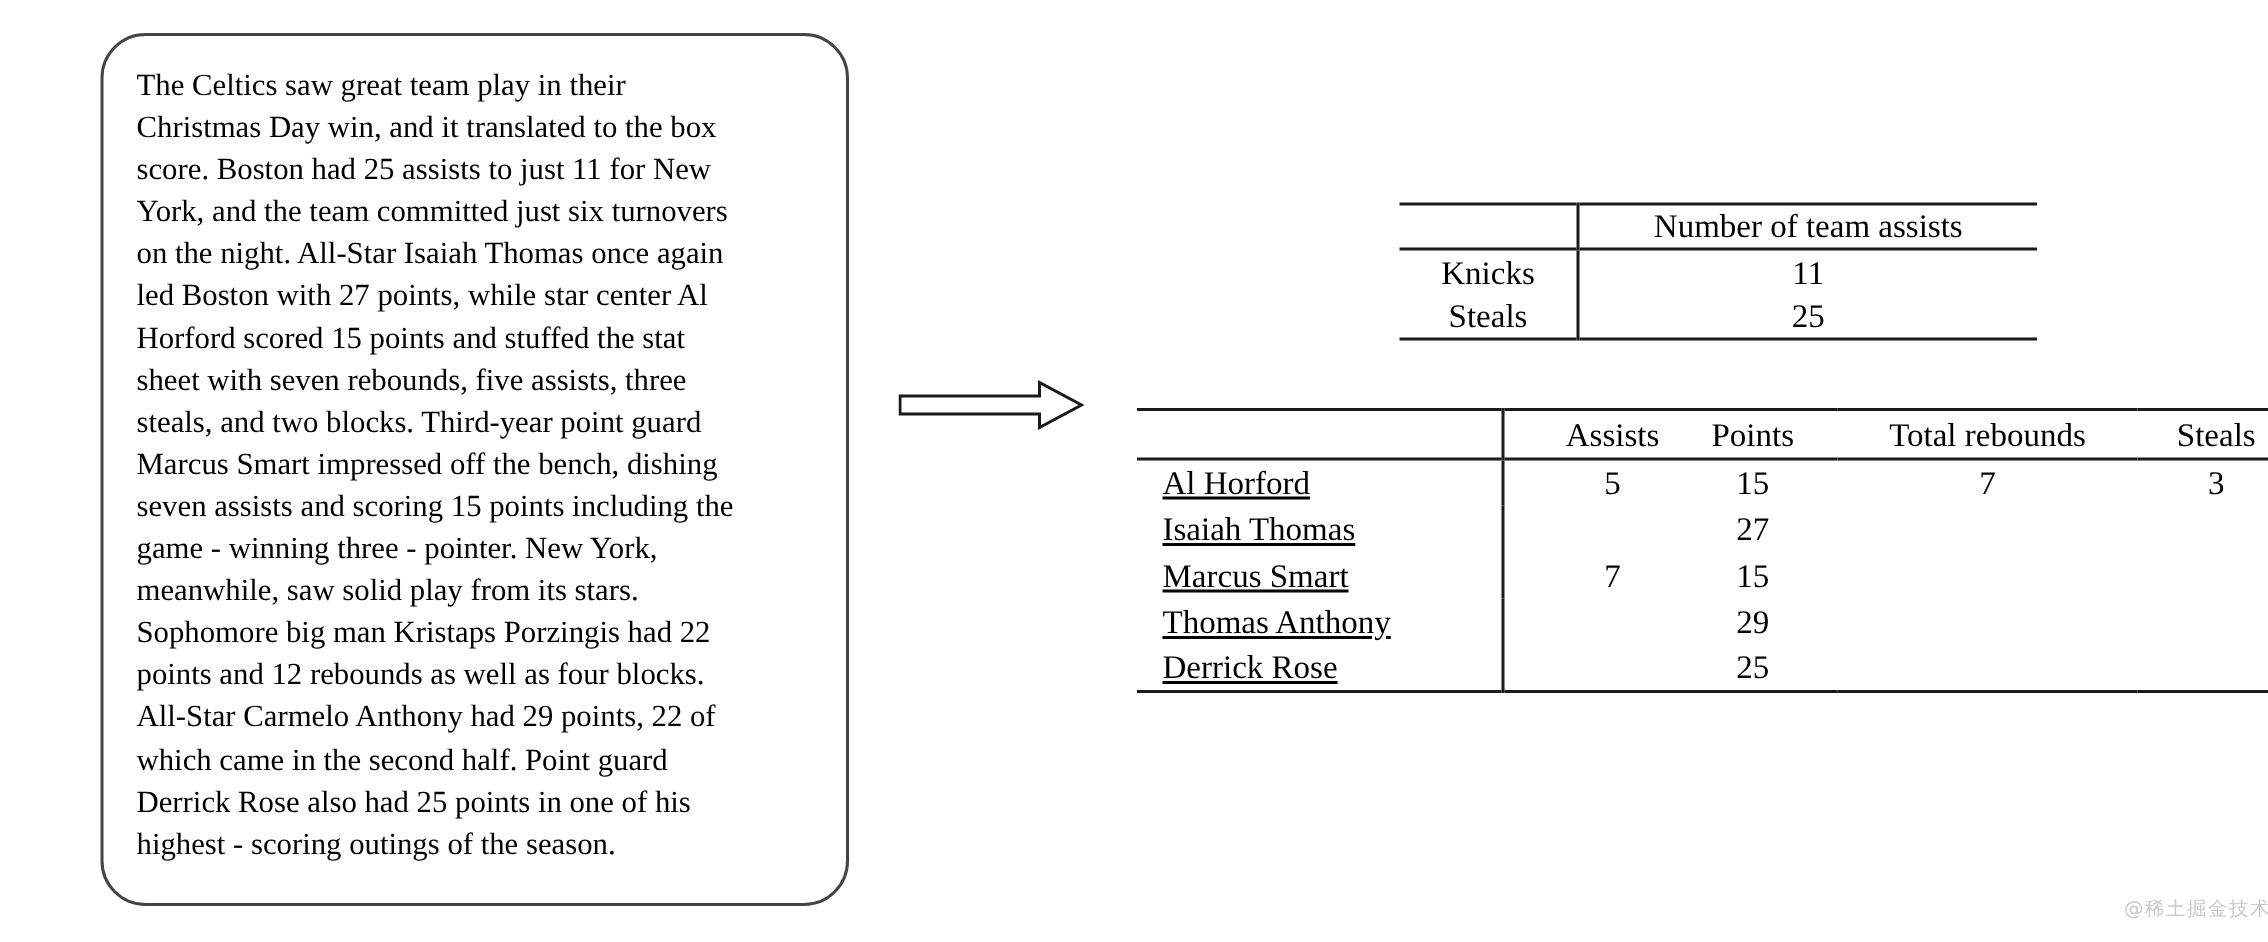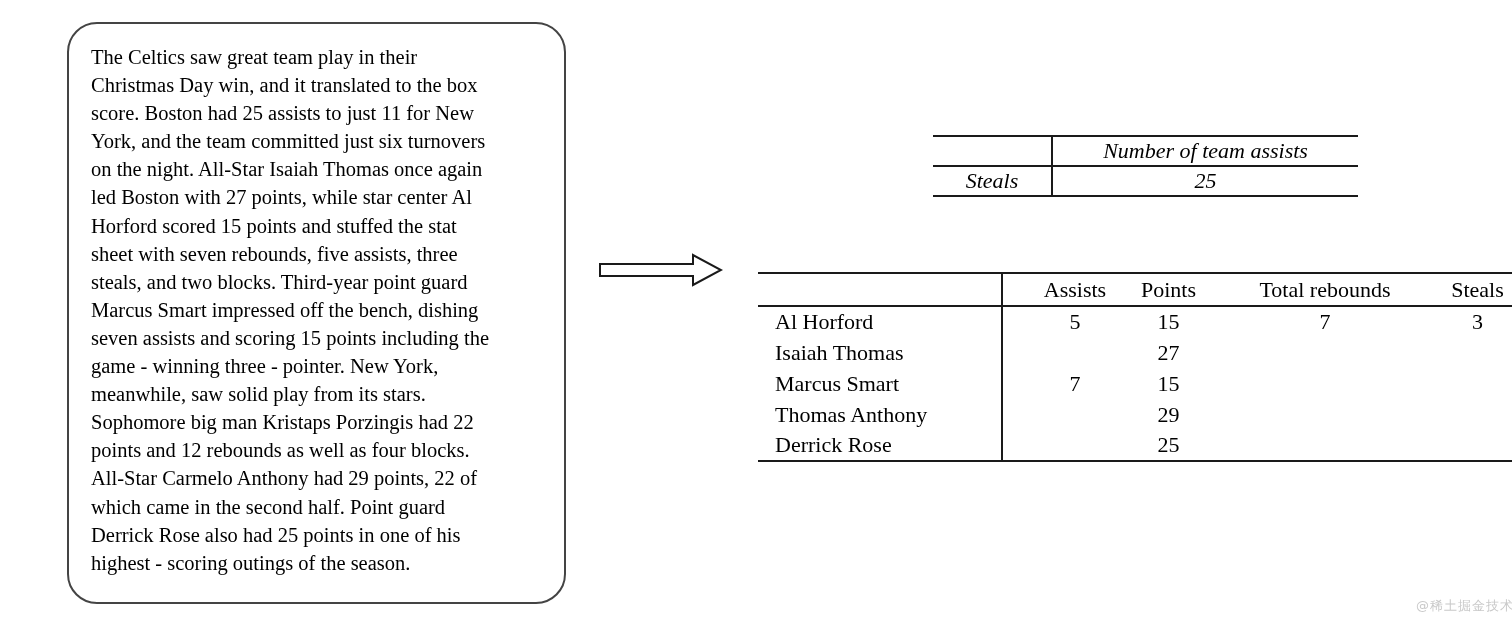--- a/index.html
+++ b/index.html
@@ -56,28 +56,28 @@
   .t thead tr {
     border-top: 2px solid #1a1a1a;
     border-bottom: 2px solid #1a1a1a;
   }
   .t tbody tr:last-child {
     border-bottom: 2px solid #1a1a1a;
   }
   .t .c0 { border-right: 2px solid #1a1a1a; }
 
   .t1 { left: 893px; top: 135px; }
-  .t1 th, .t1 td { height: 30px; font-style: italic; }
+  .t1 th, .t1 td { height: 30px; }
   .t1 .c0 { width: 119px; }
   .t1 .c1 { width: 306px; }
 
   .t2 { left: 718px; top: 272px; }
   .t2 th { height: 33px; }
   .t2 td { height: 31px; }
-  .t2 .c0 { width: 244px; text-align: left; padding-left: 17px; }
+  .t2 .c0 { width: 244px; text-align: left; padding-left: 17px; text-decoration: underline; }
   .t2 .c1 { width: 110px; padding-left: 35px; }
   .t2 .c2 { width: 113px; }
   .t2 .c3 { width: 200px; }
   .t2 .c4 { width: 105px; }
 
   .watermark {
     position: absolute;
     right: 10px;
     bottom: 13px;
     font-size: 13px;
@@ -118,20 +118,24 @@
   </svg>
 
   <table id="assists-table" class="t t1">
       <thead>
         <tr>
           <th class="c0"></th>
           <th class="c1">Number of team assists</th>
         </tr>
       </thead>
       <tbody>
+        <tr>
+          <td class="c0">Knicks</td>
+          <td class="c1">11</td>
+        </tr>
         <tr>
           <td class="c0">Steals</td>
           <td class="c1">25</td>
         </tr>
       </tbody>
     </table>
 
   <table id="players-table" class="t t2">
       <thead>
         <tr>

